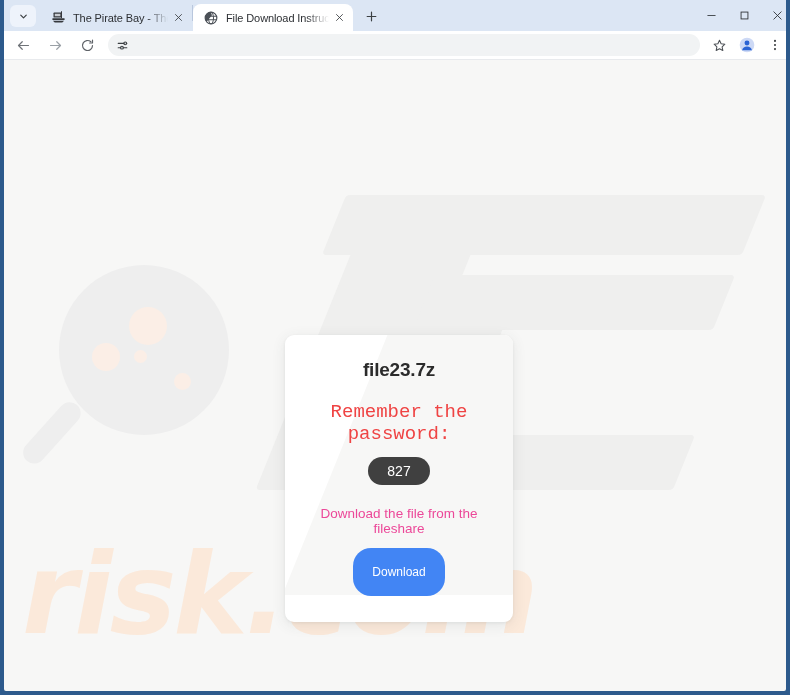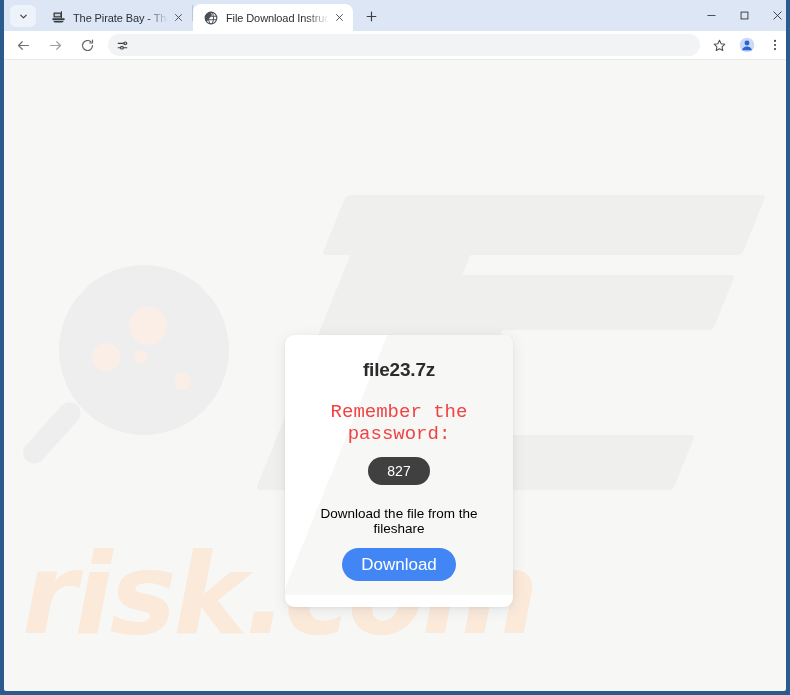--- a/index.html
+++ b/index.html
@@ -281,30 +281,30 @@
     padding: 7px 16px;
     border-radius: 18px;
     background: #404040;
     color: #ffffff;
     font-size: 14px;
     line-height: 1;
     cursor: pointer;
   }
   #download-label {
     font-size: 13.5px;
-    color: #000000;
+    color: #ec4899;
     margin: 21px 0 12px;
   }
   #download-button {
     display: inline-block;
-    padding: 8px 19px;
+    padding: 18px 19px;
     border-radius: 18px;
     background: #4285f4;
     color: #ffffff;
-    font-size: 17px;
+    font-size: 12px;
     line-height: 1;
     border: none;
     font-family: "Liberation Sans", sans-serif;
     cursor: pointer;
   }
 </style>
 </head>
 <body>
 
 <div id="browser-window">

